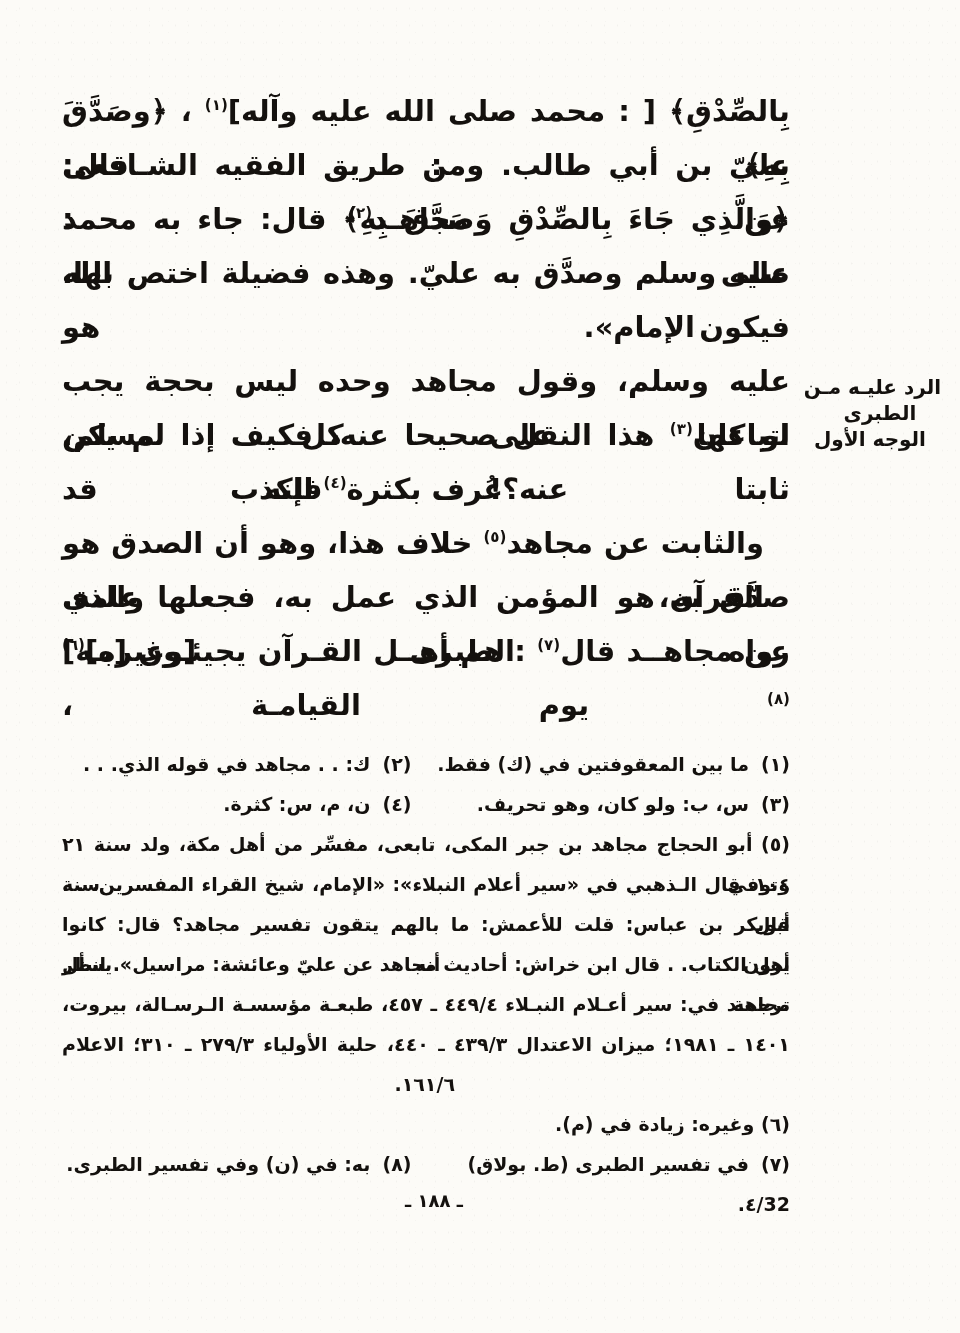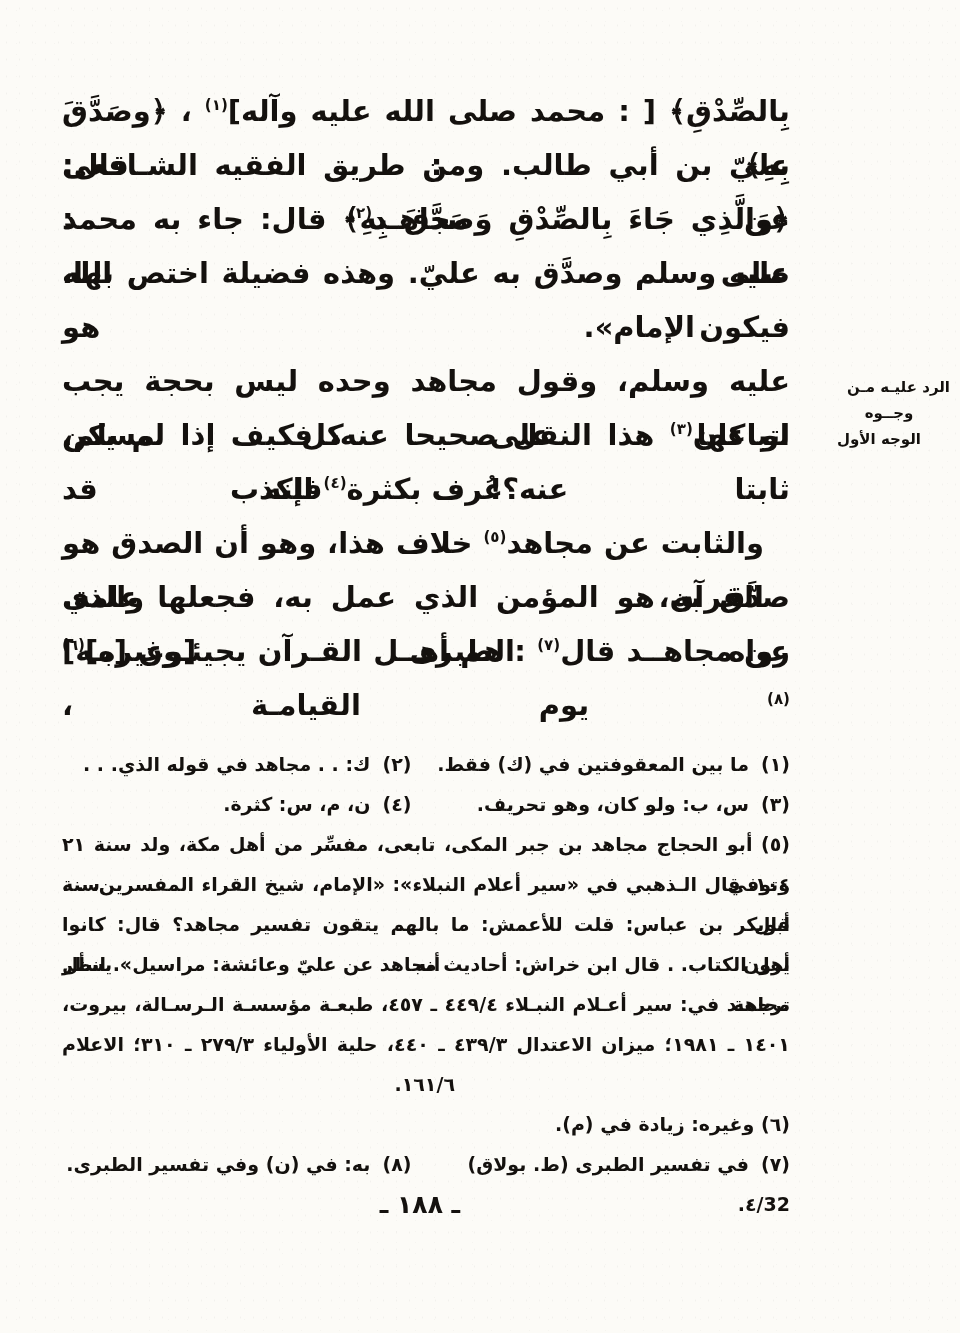--- a/index.html
+++ b/index.html
@@ -23,37 +23,37 @@
   .main{position:absolute;top:84px;right:170px;width:728px;font-size:29px;margin-left:6px;}
   .line{height:54px;line-height:54px;white-space:nowrap;}
   .line.j{white-space:normal;text-align:justify;text-align-last:justify;overflow:visible;}
   .line.r{text-align:right;}
   .ind1{padding-right:26px;}
   .ind-imam{padding-right:95px;}
   .ind-kathra{padding-right:287px;}
   sup{font-size:.52em;line-height:0;vertical-align:super;}
   .lead{text-shadow:0 0 .9px #14110e, 0 0 .9px #14110e;}
   
-  .margin-notes{position:absolute;top:374px;right:10px;width:150px;
-    font-size:15px;line-height:26px;}
+  .margin-notes{position:absolute;top:374px;right:19px;width:150px;
+    font-size:20px;line-height:26px;}
   .mnote-1{text-align:right;}
   .mnote-2{text-align:center;padding-left:28px;}
   .mnote-3{text-align:center;padding-left:8px;}
   
   .footnotes{position:absolute;top:744px;right:170px;width:728px;font-size:19px;}
   .fn-line{height:40px;line-height:40px;}
   .fn-row{display:flex;}
   .fn-a{flex:0 0 52%;text-align:right;}
   .fn-b{flex:1 1 auto;text-align:right;}
   .fn-num{display:inline-block;margin-left:12px;}
   .fn-just{text-align:justify;text-align-last:justify;}
   .fn-short{text-align:right;padding-right:335px;}
   
-  .pageno{position:absolute;top:1190px;left:372px;width:96px;
-    font-size:25px;text-align:center;white-space:nowrap;}
+  .pageno{position:absolute;top:1190px;left:386px;width:96px;
+    font-size:18px;text-align:center;white-space:nowrap;}
 </style>
 </head>
 <body>
 
 <div class="page">
 
   <div class="main">
     <div class="line j">بِالصِّدْقِ﴾ [ : محمد صلى الله عليه وآله]<sup>(١)</sup> ، ﴿وصَدَّقَ بِهِ﴾ : قال:</div>
     <div class="line j">عليّ بن أبي طالب. ومن طريق الفقيه الشـافعى عن مجاهـد<sup>(٢)</sup> :</div>
     <div class="line j">﴿وَالَّذِي جَاءَ بِالصِّدْقِ وَصَدَّقَ بِهِ﴾ قال: جاء به محمد صلى الله</div>
@@ -62,21 +62,21 @@
     <div class="line j">عليه وسلم، وقول مجاهد وحده ليس بحجة يجب اتباعها على كل مسلم،</div>
     <div class="line j">لو كان<sup>(٣)</sup> هذا النقل صحيحا عنه، فكيف إذا لم يكن ثابتا عنه؟! فإنه قد</div>
     <div class="line r ind-kathra">عُرف بكثرة<sup>(٤)</sup> الكذب</div>
     <div class="line j ind1">والثابت عن مجاهد<sup>(٥)</sup> خلاف هذا، وهو أن الصدق هو القرآن، والذي</div>
     <div class="line j">صدَّق به هو المؤمن الذي عمل به، فجعلها عامة. رواه الطبرى [وغيره]<sup>(٦)</sup></div>
     <div class="line j">عن مجاهــد قال<sup>(٧)</sup> : هم أهــل القـرآن يجيئـون [بـه]<sup>(٨)</sup> يوم القيامـة ،</div>
   </div>
 
   <div class="margin-notes">
     <div class="mnote-1">الرد عليـه مـن</div>
-    <div class="mnote-2">وجــوه</div>
+    <div class="mnote-2">الطبرى</div>
     <div class="mnote-3">الوجه الأول</div>
   </div>
 
   <div class="footnotes">
 
     <div class="fn-line fn-row">
       <span class="fn-a">
         <span class="fn-num">(١)</span><span>ما بين المعقوفتين في (ك) فقط.</span>
       </span>
       <span class="fn-b">

